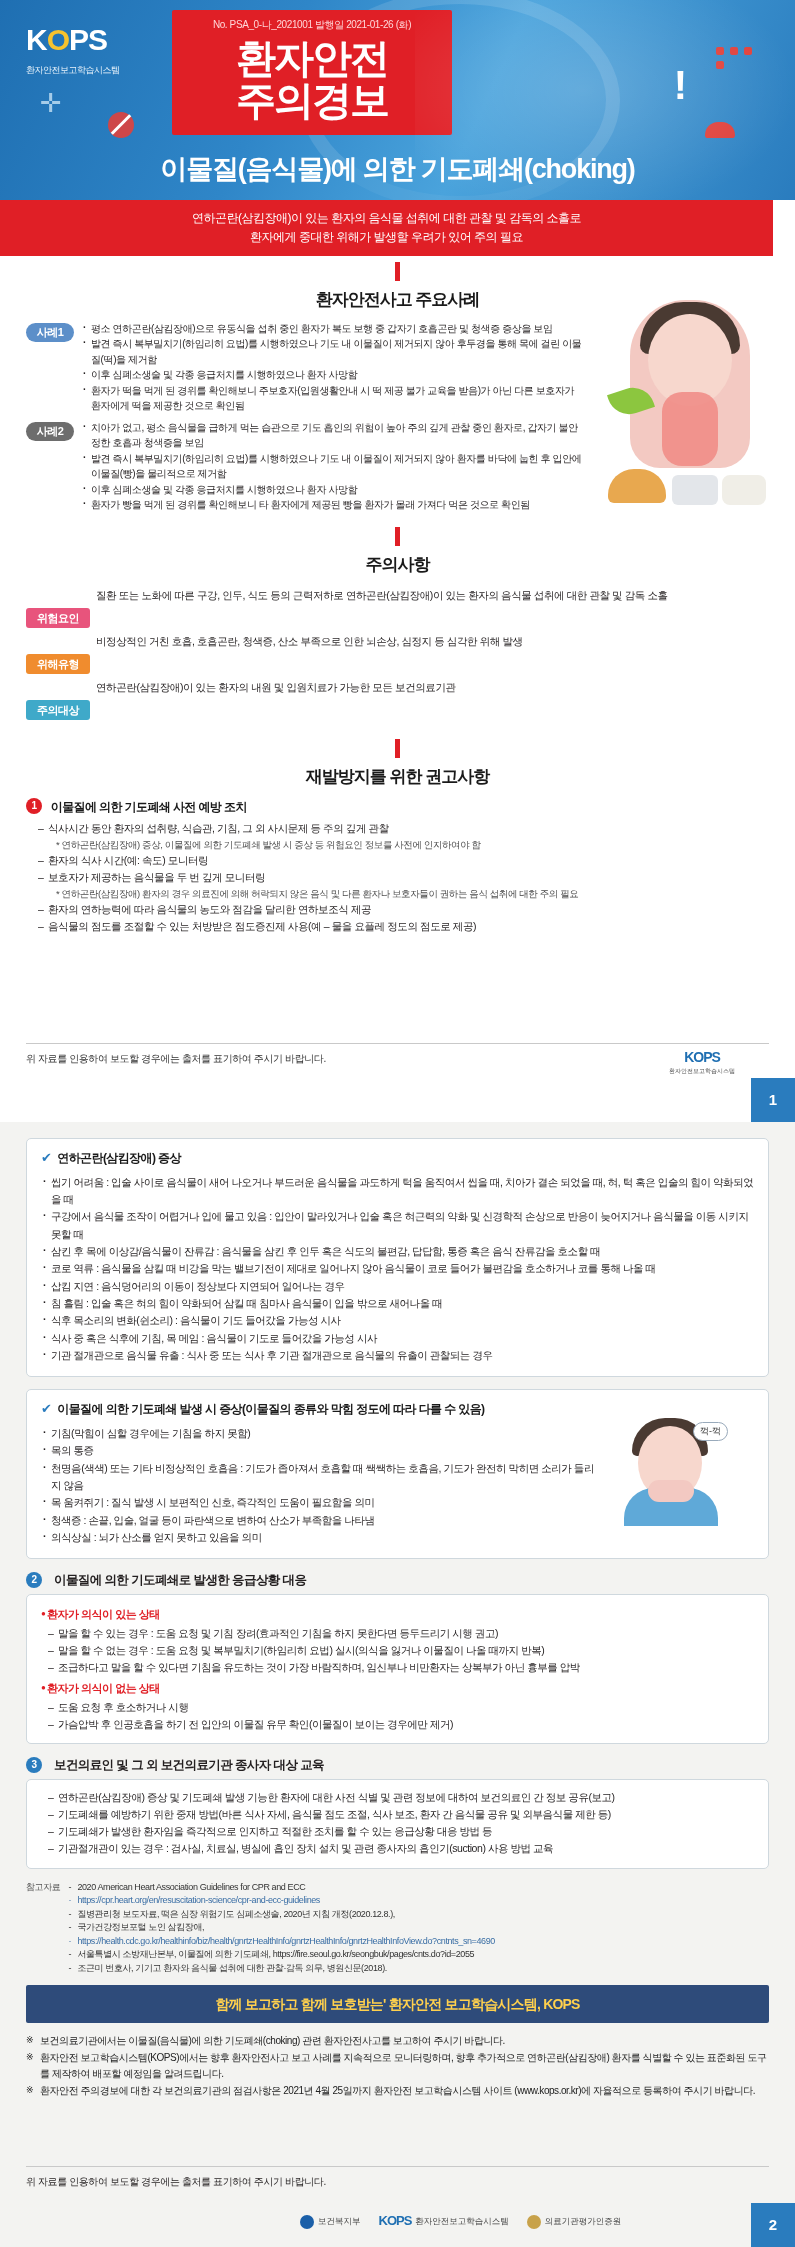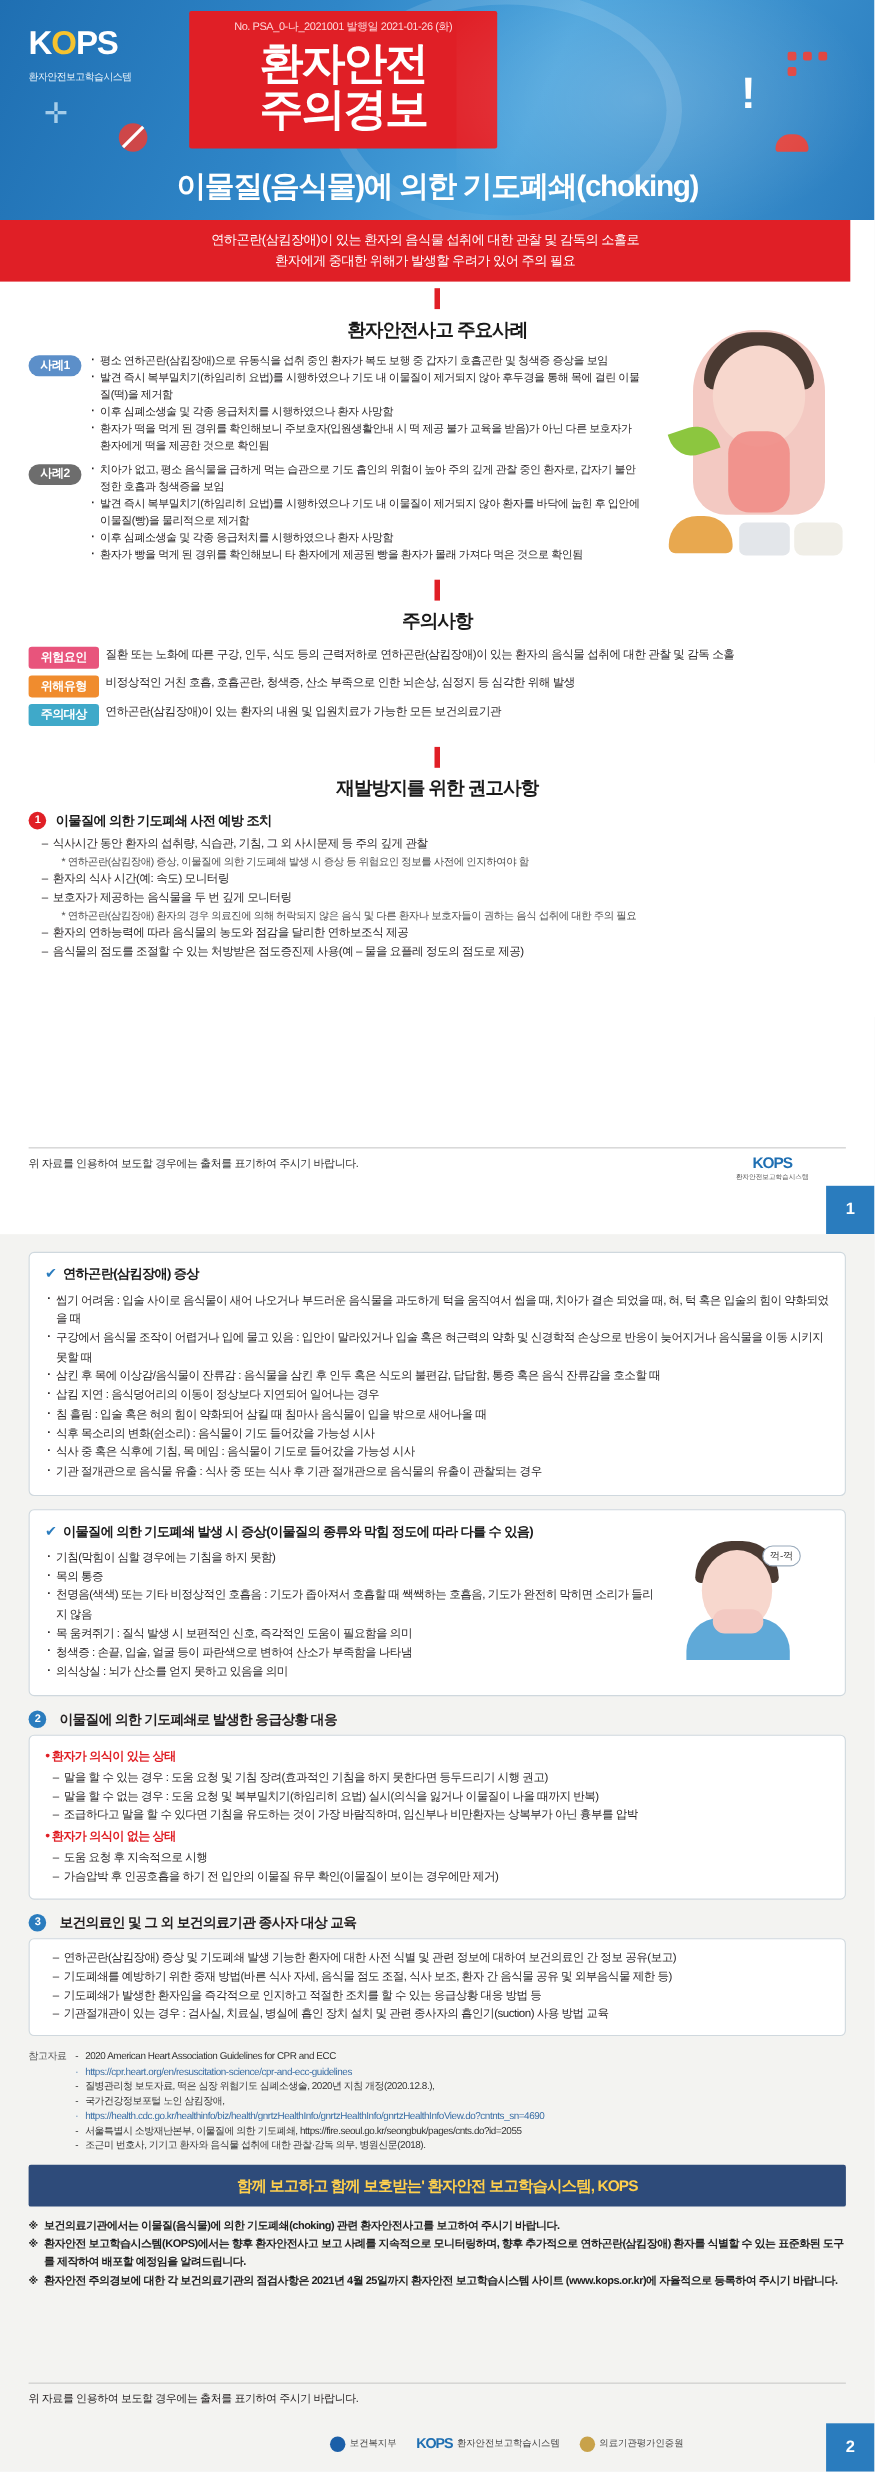--- a/index.html
+++ b/index.html
@@ -87,21 +87,21 @@
   .leaf{ position:absolute; left:8px; top:88px; width:42px; height:26px; background:#8cc63f; border-radius:0 22px 0 22px; transform:rotate(-18deg);}
   .food{ position:absolute; left:0; bottom:6px; width:168px; height:48px;}
   .food .bun{ position:absolute; left:6px; bottom:6px; width:58px;height:34px;background:#e8a84f;border-radius:26px 26px 6px 6px;}
   .food .jelly{ position:absolute; left:70px; bottom:4px; width:46px;height:30px;background:#e3e6ea;border-radius:6px;}
   .food .rice{ position:absolute; left:120px; bottom:4px; width:44px;height:30px;background:#f0eee7;border-radius:8px;}
 
   .cau-table{ width:100%; border-collapse:collapse; margin-top:4px;}
   .cau-table td{ vertical-align:top; padding:3px 0;}
   .cau-tag{
     width:64px; height:20px; color:#fff; font-size:11px; font-weight:bold; text-align:center;
-    line-height:20px; border-radius:3px; letter-spacing:-.5px; display:block;
+    line-height:20px; border-radius:3px; letter-spacing:-.5px; display:block;margin-top:20px;
   }
   .t-red{ background:#e8547c;}
   .t-org{ background:#f08c2e;}
   .t-blue{ background:#3fa9c9;}
   .cau-desc{ padding-left:10px; font-size:10.5px; letter-spacing:-.4px; line-height:1.5;}
 
   .numcircle{
     display:inline-block; width:16px;height:16px; border-radius:50%; background:#e01f26; color:#fff;
     font-size:10px; font-weight:bold; text-align:center; line-height:16px; margin-right:6px; vertical-align:2px;
   }
@@ -157,21 +157,21 @@
   .refs ul li.url{ color:#3a6ea5;}
   .refs ul li.url:before{ content:"·"; }
 
   .banner{
     margin:8px 26px 10px; background:#2e4b7a; color:#fff; text-align:center; padding:9px;
     font-size:14px; font-weight:bold; letter-spacing:-.8px; border-radius:2px;
   }
   .banner .hl{ color:#ffd04d;}
 
   .notes{ margin:0 26px; }
-  .notes li{ list-style:none; position:relative; padding-left:14px; font-size:10px; line-height:1.65; letter-spacing:-.45px; color:#222;font-weight:bold;}
+  .notes li{ list-style:none; position:relative; padding-left:14px; font-size:10px; line-height:1.65; letter-spacing:-.45px; color:#222;}
   .notes li:before{ content:"※"; position:absolute; left:0; top:0; font-size:9px;}
 
   .p2-foot{
     position:absolute; left:26px; bottom:58px; width:743px; border-top:1px solid #c9c9c9; padding-top:8px;
     font-size:10px; letter-spacing:-.4px;
   }
   .logos{ position:absolute; left:300px; bottom:16px; display:flex; align-items:center; gap:18px; font-size:8.5px; color:#444;}
   .logos .lg{ display:flex; align-items:center; gap:4px;}
   .logos .dot{ width:14px;height:14px;border-radius:50%;}
   .d-blue{ background:#1b5fa8;} .d-gold{ background:#c8a24a;}
@@ -327,20 +327,21 @@
 
   <div class="card">
     <div class="card-h">
       <span class="chk">✔</span>
       <span>연하곤란(삼킴장애) 증상</span>
     </div>
     <ul>
       <li>씹기 어려움 : 입술 사이로 음식물이 새어 나오거나 부드러운 음식물을 과도하게 턱을 움직여서 씹을 때, 치아가 결손 되었을 때, 혀, 턱 혹은 입술의 힘이 약화되었을 때</li>
       <li>구강에서 음식물 조작이 어렵거나 입에 물고 있음 : 입안이 말라있거나 입술 혹은 혀근력의 약화 및 신경학적 손상으로 반응이 늦어지거나 음식물을 이동 시키지 못할 때</li>
       <li>삼킨 후 목에 이상감/음식물이 잔류감 : 음식물을 삼킨 후 인두 혹은 식도의 불편감, 답답함, 통증 혹은 음식 잔류감을 호소할 때</li>
+      <li>코로 역류 : 음식물을 삼킬 때 비강을 막는 밸브기전이 제대로 일어나지 않아 음식물이 코로 들어가 불편감을 호소하거나 코를 통해 나올 때</li>
       <li>삽킴 지연 : 음식덩어리의 이동이 정상보다 지연되어 일어나는 경우</li>
       <li>침 흘림 : 입술 혹은 혀의 힘이 약화되어 삼킬 때 침마사 음식물이 입을 밖으로 새어나올 때</li>
       <li>식후 목소리의 변화(쉰소리) : 음식물이 기도 들어갔을 가능성 시사</li>
       <li>식사 중 혹은 식후에 기침, 목 메임 : 음식물이 기도로 들어갔을 가능성 시사</li>
       <li>기관 절개관으로 음식물 유출 : 식사 중 또는 식사 후 기관 절개관으로 음식물의 유출이 관찰되는 경우</li>
     </ul>
   </div>
 
   <div class="card" style="position:relative;">
     <div class="card-h">
@@ -371,21 +372,21 @@
     </div>
     <div class="sec2-body">
       <div class="bullet-h">환자가 의식이 있는 상태</div>
       <ul class="dash" style="padding-left:6px;">
         <li>말을 할 수 있는 경우 : 도움 요청 및 기침 장려(효과적인 기침을 하지 못한다면 등두드리기 시행 권고)</li>
         <li>말을 할 수 없는 경우 : 도움 요청 및 복부밀치기(하임리히 요법) 실시(의식을 잃거나 이물질이 나올 때까지 반복)</li>
         <li>조급하다고 말을 할 수 있다면 기침을 유도하는 것이 가장 바람직하며, 임신부나 비만환자는 상복부가 아닌 흉부를 압박</li>
       </ul>
       <div class="bullet-h" style="margin-top:5px;">환자가 의식이 없는 상태</div>
       <ul class="dash" style="padding-left:6px;">
-        <li>도움 요청 후 지속적으로 시행</li>
+        <li>도움 요청 후 호소하거나 시행</li>
         <li>가슴압박 후 인공호흡을 하기 전 입안의 이물질 유무 확인(이물질이 보이는 경우에만 제거)</li>
       </ul>
     </div>
   </div>
 
   <div class="sec2">
     <div class="sec2-h">
       <span class="numcircle blue">3</span>
       <span>보건의료인 및 그 외 보건의료기관 종사자 대상 교육</span>
     </div>

